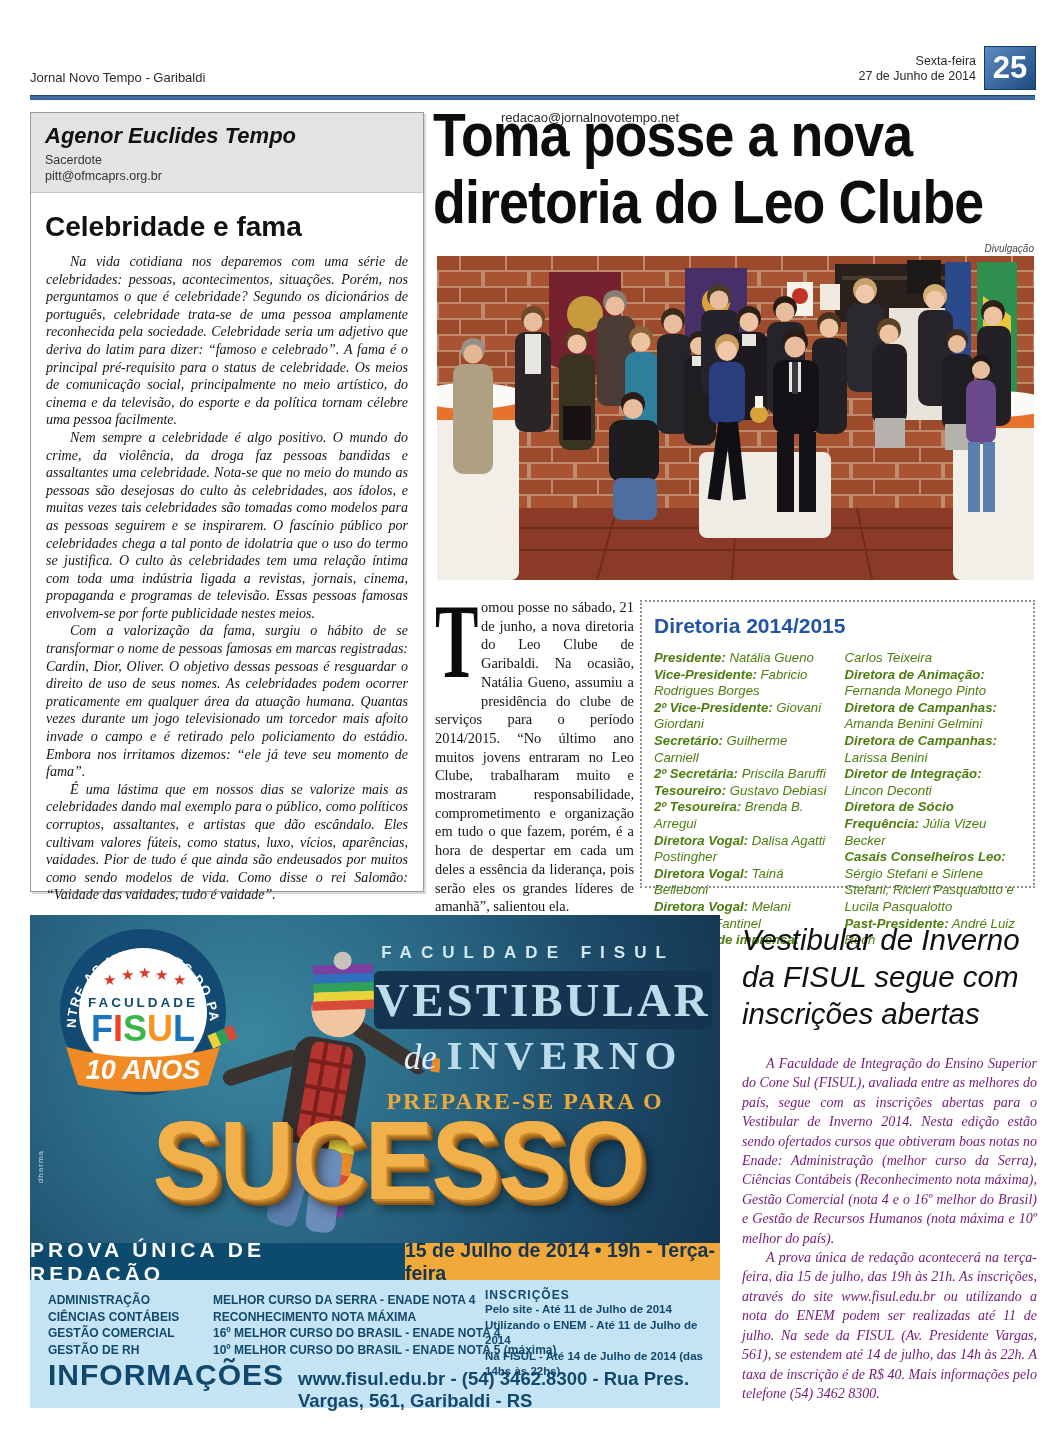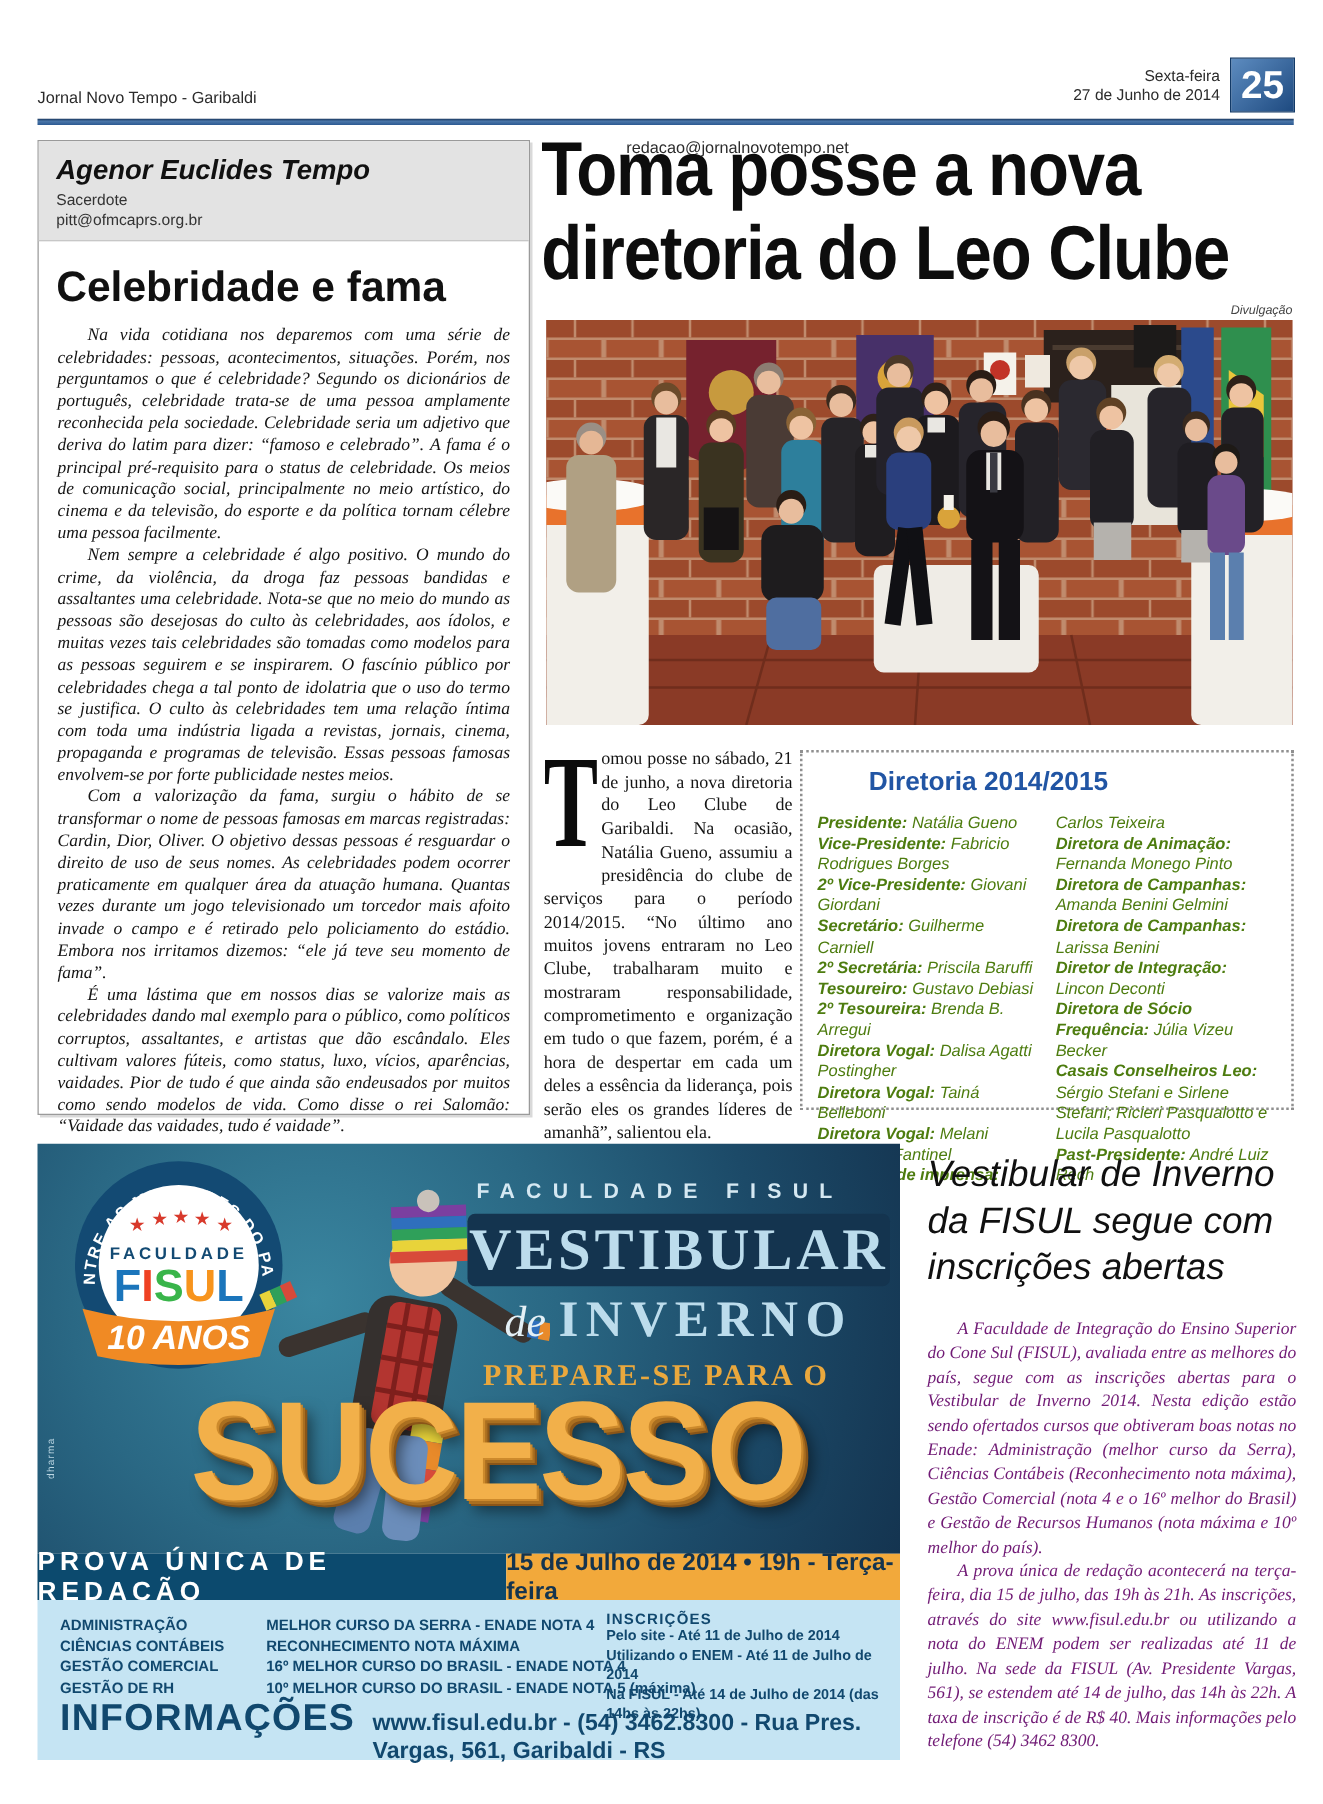--- a/index.html
+++ b/index.html
@@ -13,39 +13,39 @@
   .pagenum{width:50px;height:42px;background:linear-gradient(135deg,#5d8cc0,#1e4a80);color:#fff;
            font-weight:bold;font-size:31px;display:flex;align-items:center;justify-content:center;
            border:1px solid #123a68;}
   .hdr-right{text-align:right;font-size:12.5px;color:#2b2b2b;line-height:15px;}
 
   
   .opinion{width:392px;height:778px;border:1px solid #9a9a9a;background:#fff;box-shadow:2px 2px 0 #d9d9d9;}
   .op-head{background:#e3e3e3;border-bottom:1px solid #c7c7c7;padding:10px 14px 8px 14px;}
   .op-author{font-size:22px;font-weight:bold;font-style:italic;color:#111;}
   .op-meta{font-size:12.5px;color:#333;line-height:16px;margin-top:3px;}
-  .op-title{font-size:34px;font-weight:bold;color:#111;margin:18px 14px 10px 14px;}
+  .op-title{font-size:28px;font-weight:bold;color:#111;margin:18px 14px 10px 14px;}
   .op-body{margin:0 15px;font-family:"Liberation Serif",serif;font-style:italic;font-size:14px;
            line-height:17.6px;text-align:justify;color:#141414;}
   .op-body p{margin:0;text-indent:24px;}
 
   
   .headline{font-weight:bold;color:#0d0d0d;font-size:61px;line-height:67px;letter-spacing:-1px;
             transform:scaleX(0.88);transform-origin:left top;width:700px;white-space:nowrap;}
   .credit{font-size:10px;font-style:italic;color:#444;text-align:right;}
   .photo-frame{width:597px;height:324px;overflow:hidden;background:#a04f30;}
   .story{width:199px;font-family:"Liberation Serif",serif;font-size:14.4px;line-height:18.7px;
          text-align:justify;color:#141414;}
   .dropcap{float:left;width:46px;height:112px;font-weight:bold;font-size:105px;line-height:88px;
            transform:scaleX(0.62);transform-origin:left top;color:#0b0b0b;}
 
   
   .board{width:395px;height:288px;border:2px dotted #8f8f8f;background:#fff;box-sizing:border-box;
          padding:12px 12px 0 12px;}
-  .board-title{color:#2155a4;font-size:21px;font-weight:bold;margin-bottom:12px;margin-left:41px;}
+  .board-title{color:#2155a4;font-size:21px;font-weight:bold;margin-bottom:12px;}
   .board-cols{display:flex;gap:14px;}
   .bcol{width:181px;font-style:italic;font-size:13.2px;line-height:16.6px;color:#4d7c0f;}
   .bcol b{font-weight:bold;}
 
   
   .ad{width:690px;height:493px;}
   .ad-main{position:absolute;left:0;top:0;width:690px;height:328px;
            background:radial-gradient(circle at 32% 38%, #3a86a0 0%, #2a6884 38%, #1c4a68 70%, #143450 100%);}
   .fac-fisul{position:absolute;right:12px;top:28px;width:360px;text-align:center;color:#d5e8f2;
              font-size:17px;font-weight:bold;letter-spacing:9px;}

